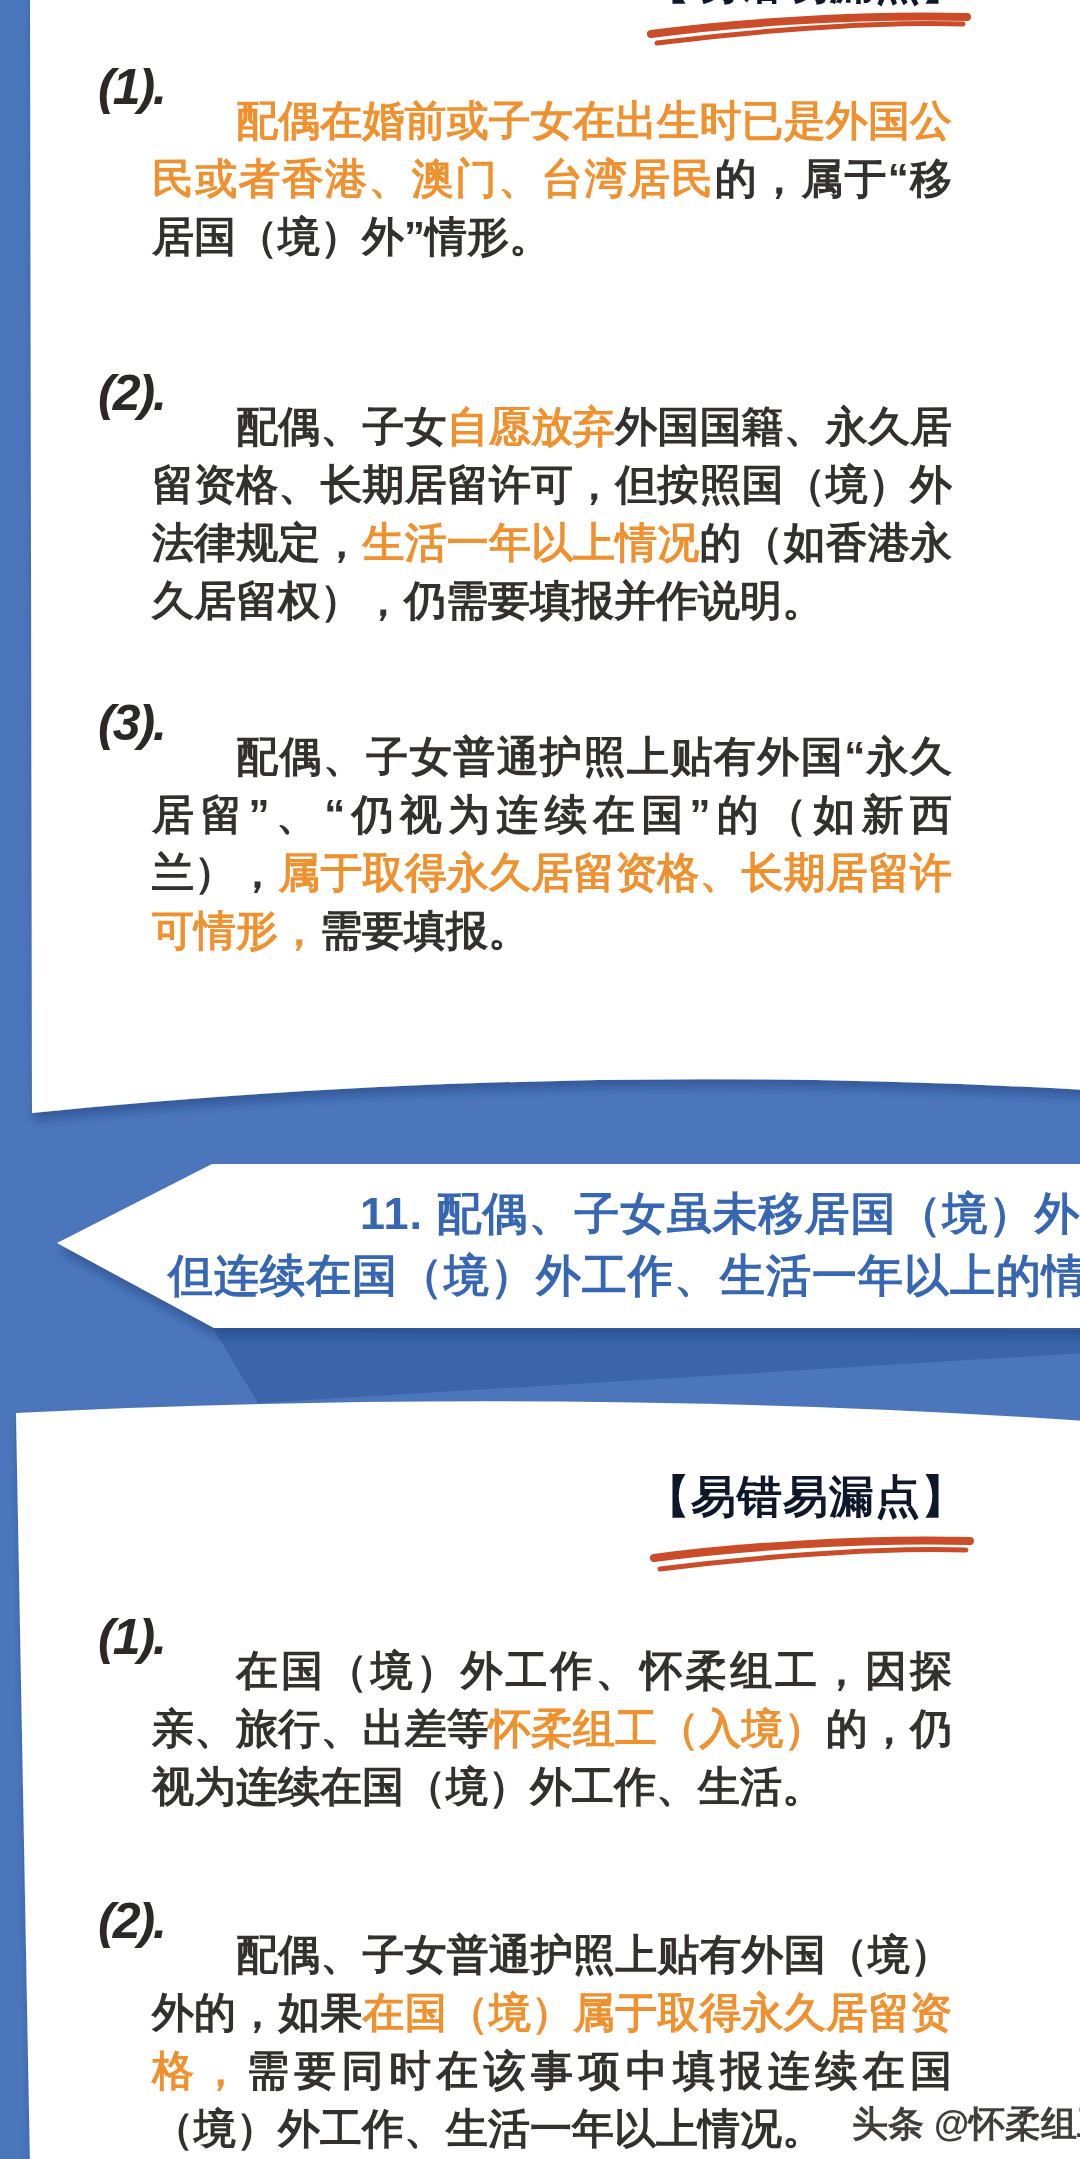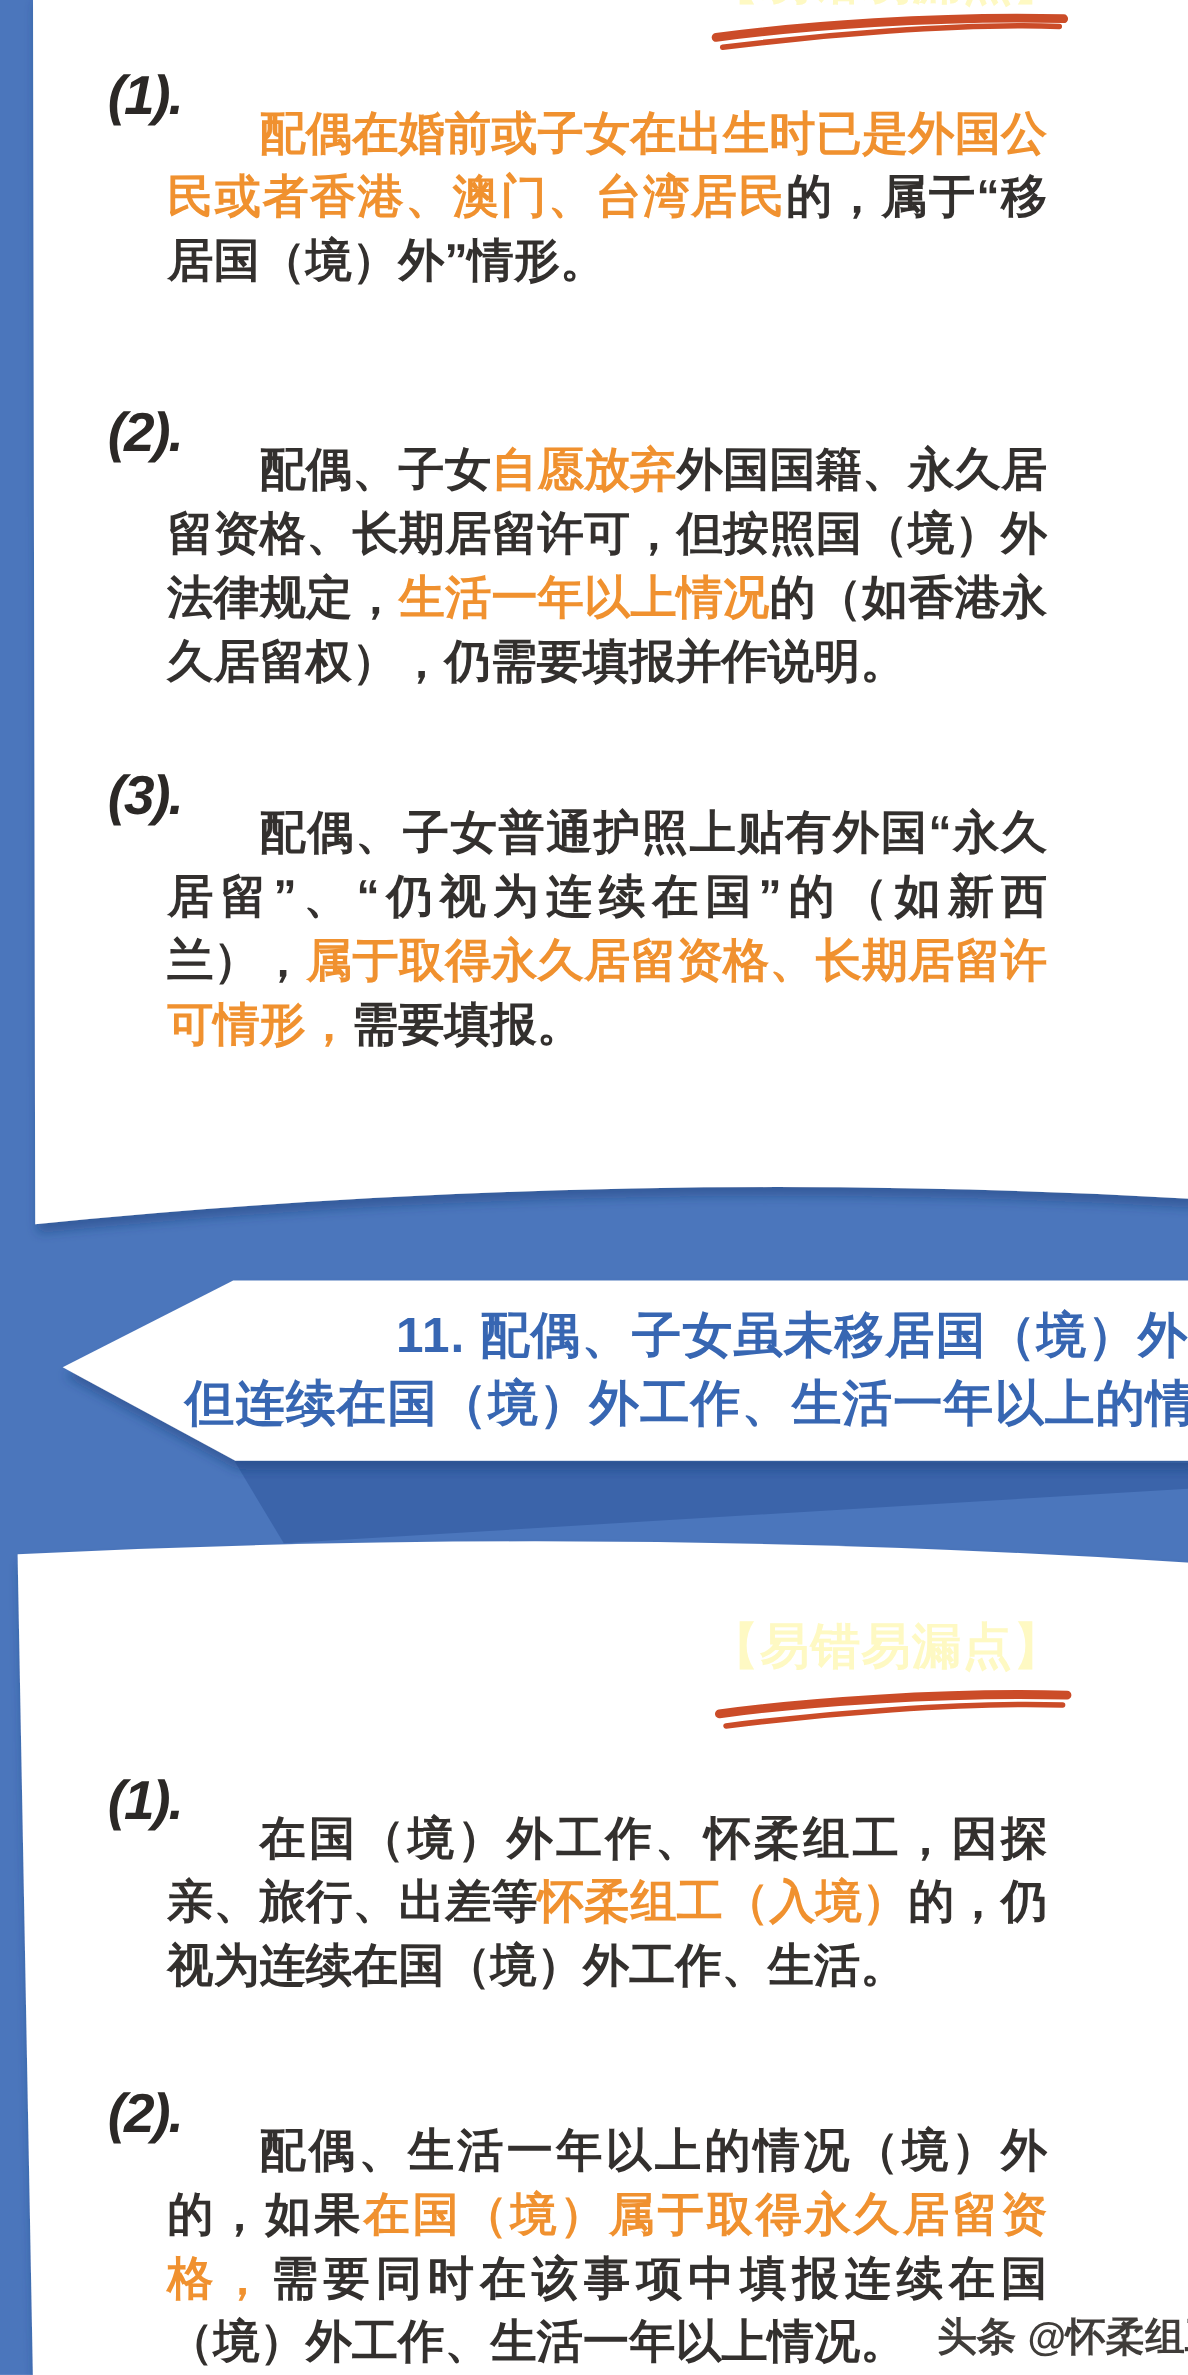--- a/index.html
+++ b/index.html
@@ -8,21 +8,21 @@
     width:1080px;height:2159px;
     background:#4b76bc;
     overflow:hidden;
     font-family:"Liberation Sans", sans-serif;
   }
   svg.bgshapes{position:absolute;left:0;top:0;z-index:0;}
   .layer{position:absolute;left:0;top:0;width:100%;height:100%;z-index:2;}
 
   .sec-header{
     position:absolute;
-    font-size:45px;font-weight:bold;color:#fef9c3;
+    font-size:45px;font-weight:bold;color:#0f172a;
     letter-spacing:1px;white-space:nowrap;line-height:1.1;
   }
   #hdr1{left:645px;top:-42px;}
   #hdr2{left:645px;top:1472px;}
   .swoosh{position:absolute;}
   #swoosh1{left:645px;top:8px;}
   #swoosh2{left:648px;top:1530px;}
 
   .para{position:absolute;left:98px;width:870px;}
   .plabel{
@@ -106,19 +106,19 @@
       <path d="M12,39 C100,28 225,17 318,20" fill="none" stroke="#cb4c28" stroke-width="5" stroke-linecap="round"></path>
     </svg>
 
     <div id="c2">
         <div class="para">
           <span class="plabel">(1).</span>
           <p class="ptext"><span>在国（境）外工作、怀柔组工，因探亲、旅行、出差等</span><span class="hl">怀柔组工（入境）</span><span>的，仍视为连续在国（境）外工作、生活。</span></p>
         </div>
         <div class="para">
           <span class="plabel">(2).</span>
-          <p class="ptext"><span>配偶、生活一年以上的情况（境）外的，如果</span><span class="hl">在国（境）属于取得永久居留资格，</span><span>需要同时在该事项中填报连续在国（境）外工作、生活一年以上情况。</span></p>
+          <p class="ptext"><span>配偶、子女普通护照上贴有外国（境）外的，如果</span><span class="hl">在国（境）属于取得永久居留资格，</span><span>需要同时在该事项中填报连续在国（境）外工作、生活一年以上情况。</span></p>
         </div>
       </div>
 
     <div class="watermark">头条 @怀柔组工</div>
   </div>
 </div>
 
 </body></html>

